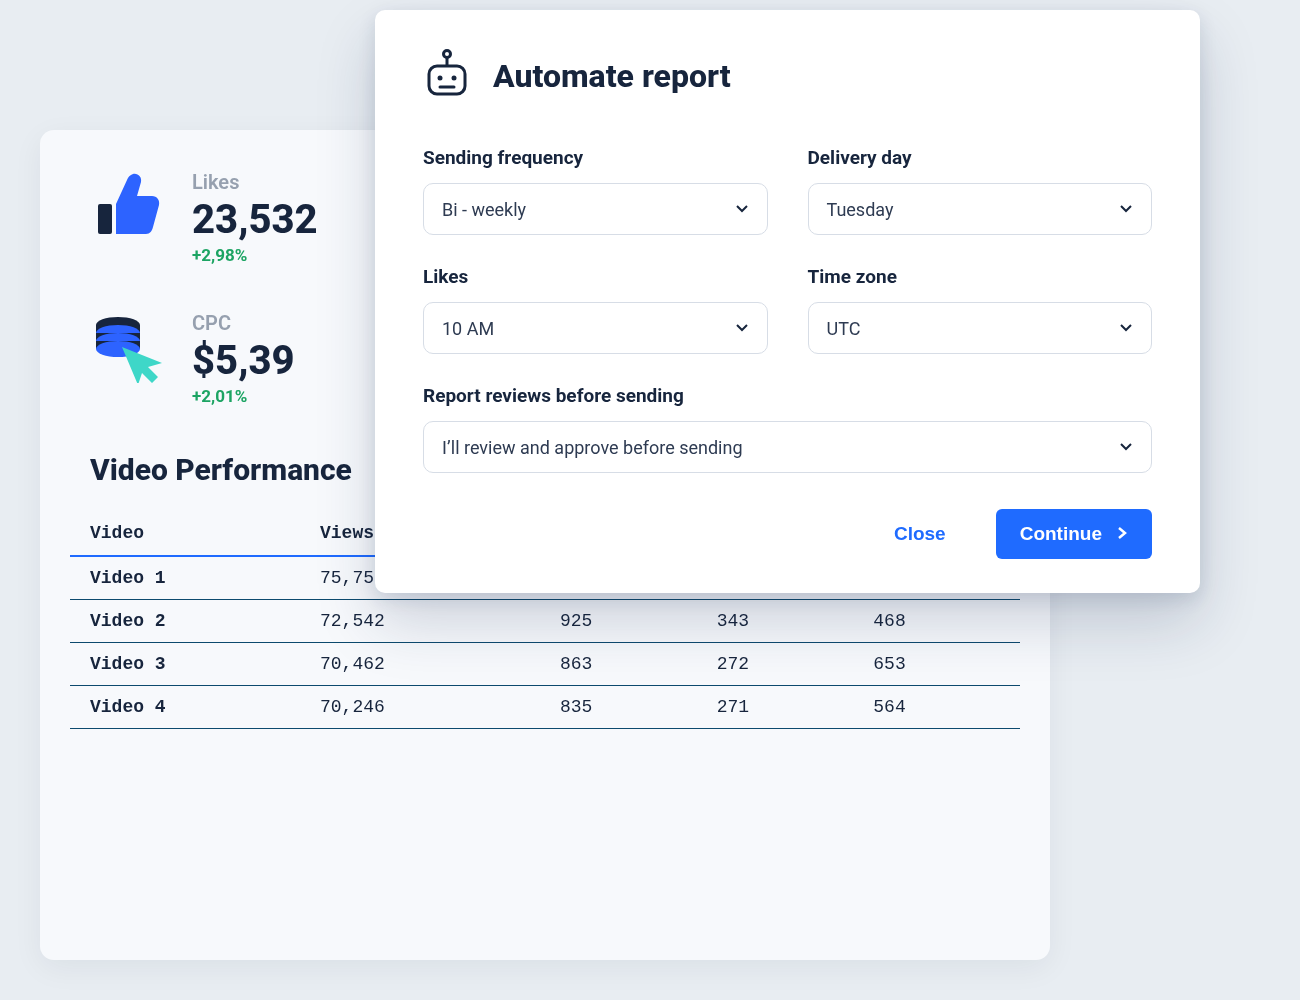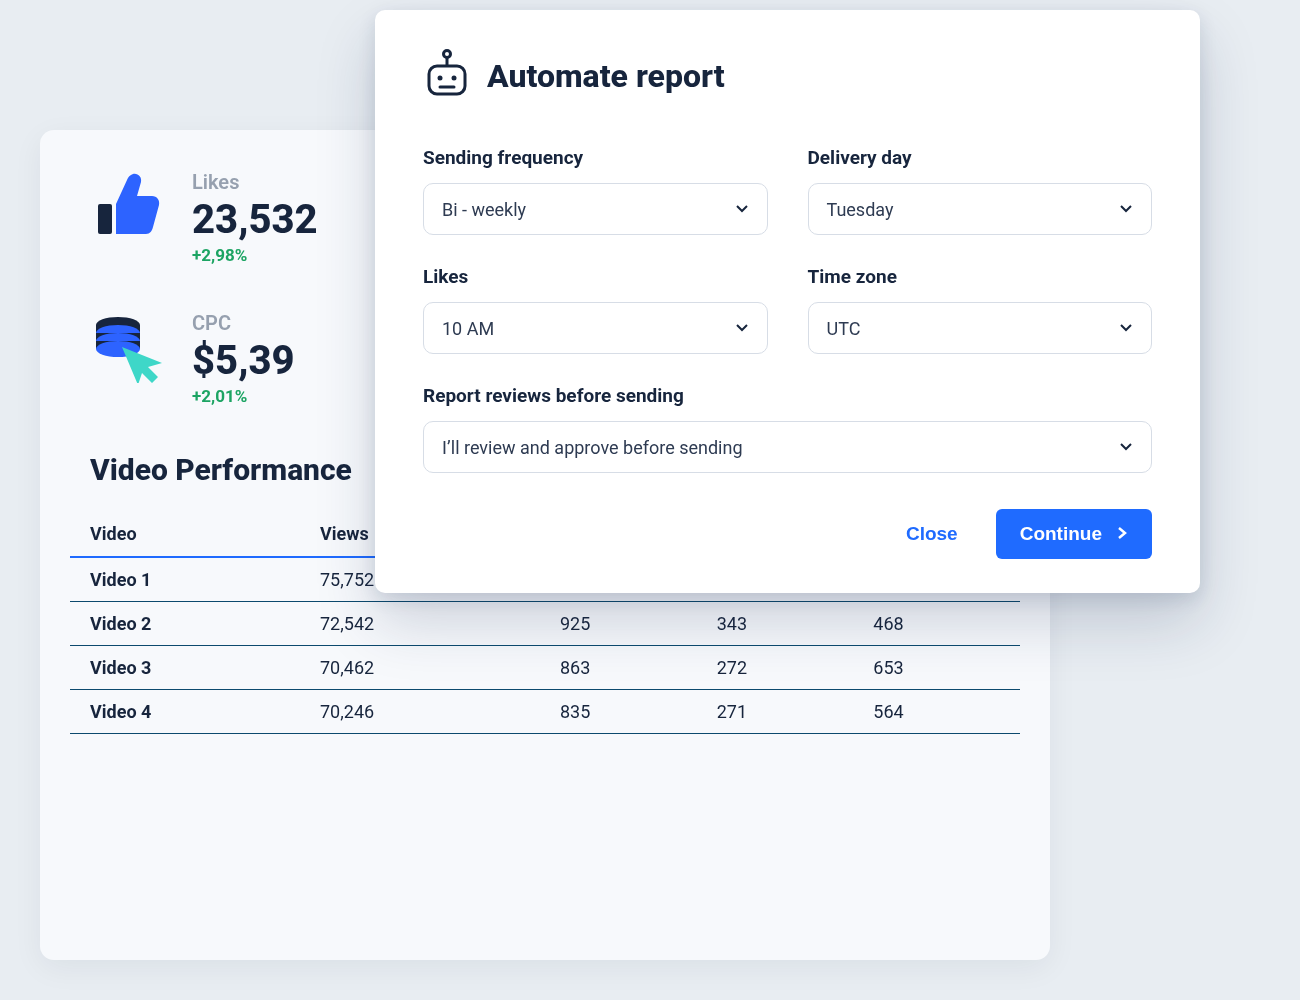--- a/index.html
+++ b/index.html
@@ -41,20 +41,21 @@
     color:#17253d;
     font-size:30px;
     font-weight:800;
     margin: 14px 0 26px 0;
     padding-left: 20px;
   }
 
   table.perf {
     width: 100%;
     border-collapse: collapse;
+    font-family: Liberation Mono, monospace;
   }
   table.perf th {
     text-align:left;
     color:#17253d;
     font-weight:700;
     font-size:18px;
     padding: 10px 10px 12px 10px;
     border-bottom: 2px solid #1f6bff;
   }
   table.perf th:first-child { padding-left: 20px; }
@@ -70,21 +71,21 @@
   .modal {
     position:absolute;
     left: 375px;
     top: 10px;
     width: 825px;
     background:#fff;
     border-radius:10px;
     padding: 38px 48px 34px 48px;
     box-shadow: 0 30px 60px rgba(20,40,80,.18), 0 6px 18px rgba(20,40,80,.12);
   }
-  .modal-header { display:flex; align-items:center; gap:16px; margin-bottom: 42px; text-align: right; }
+  .modal-header { display:flex; align-items:center; gap:22px; margin-bottom: 42px; text-align: right; }
   .modal-title { color:#17253d; font-size:32px; font-weight:800; }
 
   .grid2 {
     display:grid;
     grid-template-columns: 1fr 1fr;
     gap: 30px 40px;
     margin-bottom: 30px;
   }
   .field-label {
     color:#17253d;
@@ -110,21 +111,21 @@
   .chev {
     width:14px; height:14px;
     display:inline-block;
   }
   .chev svg { display:block; }
 
   .actions {
     display:flex;
     justify-content:flex-end;
     align-items:center;
-    gap: 38px;
+    gap: 30px;
     margin-top: 36px;
   }
   .link-btn {
     color:#1f6bff;
     font-size:19px;
     font-weight:700;
     cursor:pointer;
     background:none;
     border:none;
   }
@@ -133,20 +134,21 @@
     align-items:center;
     gap:14px;
     background:#1f6bff;
     color:#fff;
     font-size:19px;
     font-weight:700;
     border:none;
     border-radius:6px;
     padding: 14px 24px;
     cursor:pointer;
+    margin-left:20px;
   }
 </style>
 </head>
 <body>
 
 <div class="back-card">
 
   <div class="metric">
     <div class="icon-box">
       <svg width="72" height="70" viewBox="0 0 72 70">

